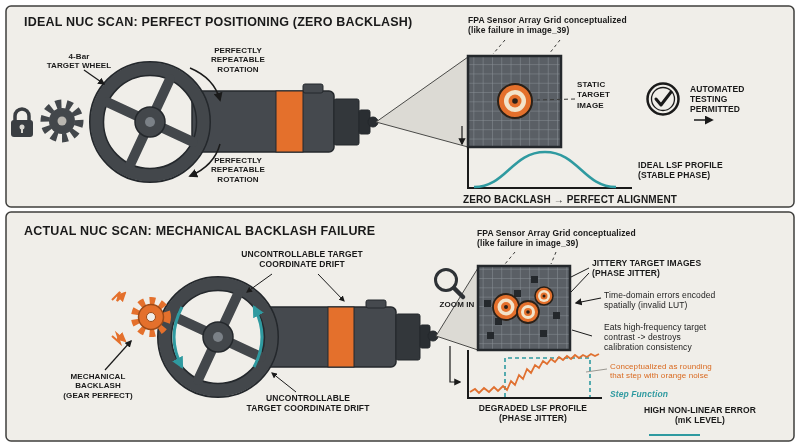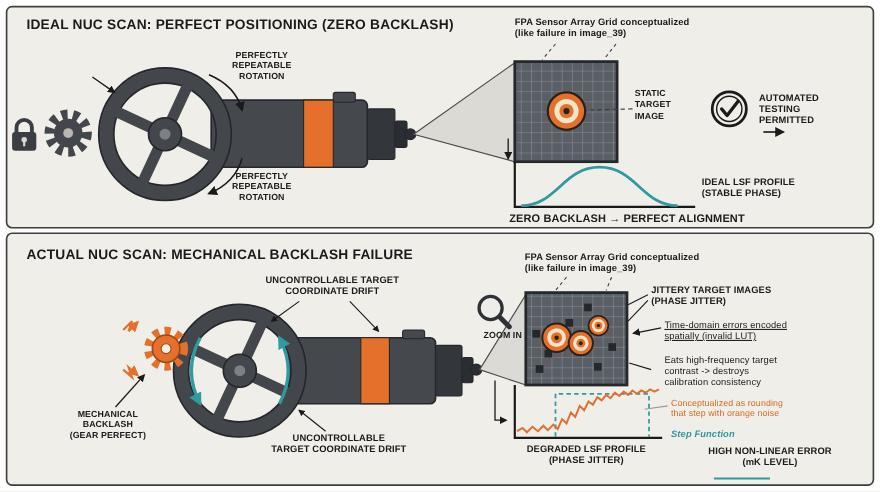--- a/index.html
+++ b/index.html
@@ -205,20 +205,22 @@
         <path d="M468,350 V398 H602" fill="none" stroke="#1a1a1a" stroke-width="2"></path>
         <path d="M505,397 V358 H590 V397" fill="none" stroke="#2f9aa0" stroke-width="1.6" stroke-dasharray="4 3"></path>
         <polyline points="470,392 475,389 479,393 484,388 489,392 494,387 498,391 503,386 507,390 511,381 515,385 519,375 523,379 527,369 531,373 535,365 539,368 543,361 547,364 551,359 555,362 559,357 563,360 567,356 571,359 575,355 579,358 583,355 587,357 591,354 595,356 599,354" fill="none" stroke="#e07030" stroke-width="1.8"></polyline>
       </g>
       <path d="M450,346 V382 H460" fill="none" stroke="#1a1a1a" stroke-width="1.2" marker-end="url(#mb)"></path>
       <line x1="649" y1="435" x2="700" y2="435" stroke="#2f9aa0" stroke-width="2"></line>
     </g>
   </svg>
 
   <div class="lbl b s125" style="left:24px;top:15px;">IDEAL NUC SCAN: PERFECT POSITIONING (ZERO BACKLASH)</div>
+  <div class="lbl b s8 c" style="left:38px;top:52px;width:82px;">4-Bar
+TARGET WHEEL</div>
   <div class="lbl b s8 c" style="left:198px;top:46px;width:80px;">PERFECTLY
 REPEATABLE
 ROTATION</div>
   <div class="lbl b s8 c" style="left:198px;top:156px;width:80px;">PERFECTLY
 REPEATABLE
 ROTATION</div>
   <div class="lbl b s85" style="left:468px;top:15px;width:215px;">FPA Sensor Array Grid conceptualized
 (like failure in image_39)</div>
   <div class="lbl b s8" style="left:577px;top:80px;width:60px;line-height:1.3;">STATIC
 TARGET
@@ -236,21 +238,21 @@
   <div class="lbl b s8 c" style="left:48px;top:372px;width:100px;">MECHANICAL
 BACKLASH
 (GEAR PERFECT)</div>
   <div class="lbl b s85 c" style="left:228px;top:393px;width:160px;">UNCONTROLLABLE
 TARGET COORDINATE DRIFT</div>
   <div class="lbl b s8 c" style="left:427px;top:300px;width:60px;">ZOOM IN</div>
   <div class="lbl b s85" style="left:477px;top:228px;width:218px;">FPA Sensor Array Grid conceptualized
 (like failure in image_39)</div>
   <div class="lbl b s85" style="left:592px;top:258px;width:150px;">JITTERY TARGET IMAGES
 (PHASE JITTER)</div>
-  <div class="lbl s85 note" style="left:604px;top:290px;width:155px;text-decoration:underline;">Time-domain errors encoded
+  <div class="lbl s85 note" style="left:604px;top:290px;width:155px;">Time-domain errors encoded
 spatially (invalid LUT)</div>
   <div class="lbl s85 note" style="left:604px;top:322px;width:155px;">Eats high-frequency target
 contrast -&gt; destroys
 calibration consistency</div>
   <div class="lbl s8 orange" style="left:610px;top:362px;width:150px;">Conceptualized as rounding
 that step with orange noise</div>
   <div class="lbl b s85 teal" style="left:610px;top:389px;width:100px;">Step Function</div>
   <div class="lbl b s85 c" style="left:458px;top:403px;width:150px;">DEGRADED LSF PROFILE
 (PHASE JITTER)</div>
   <div class="lbl b s85 c" style="left:630px;top:405px;width:140px;">HIGH NON-LINEAR ERROR

